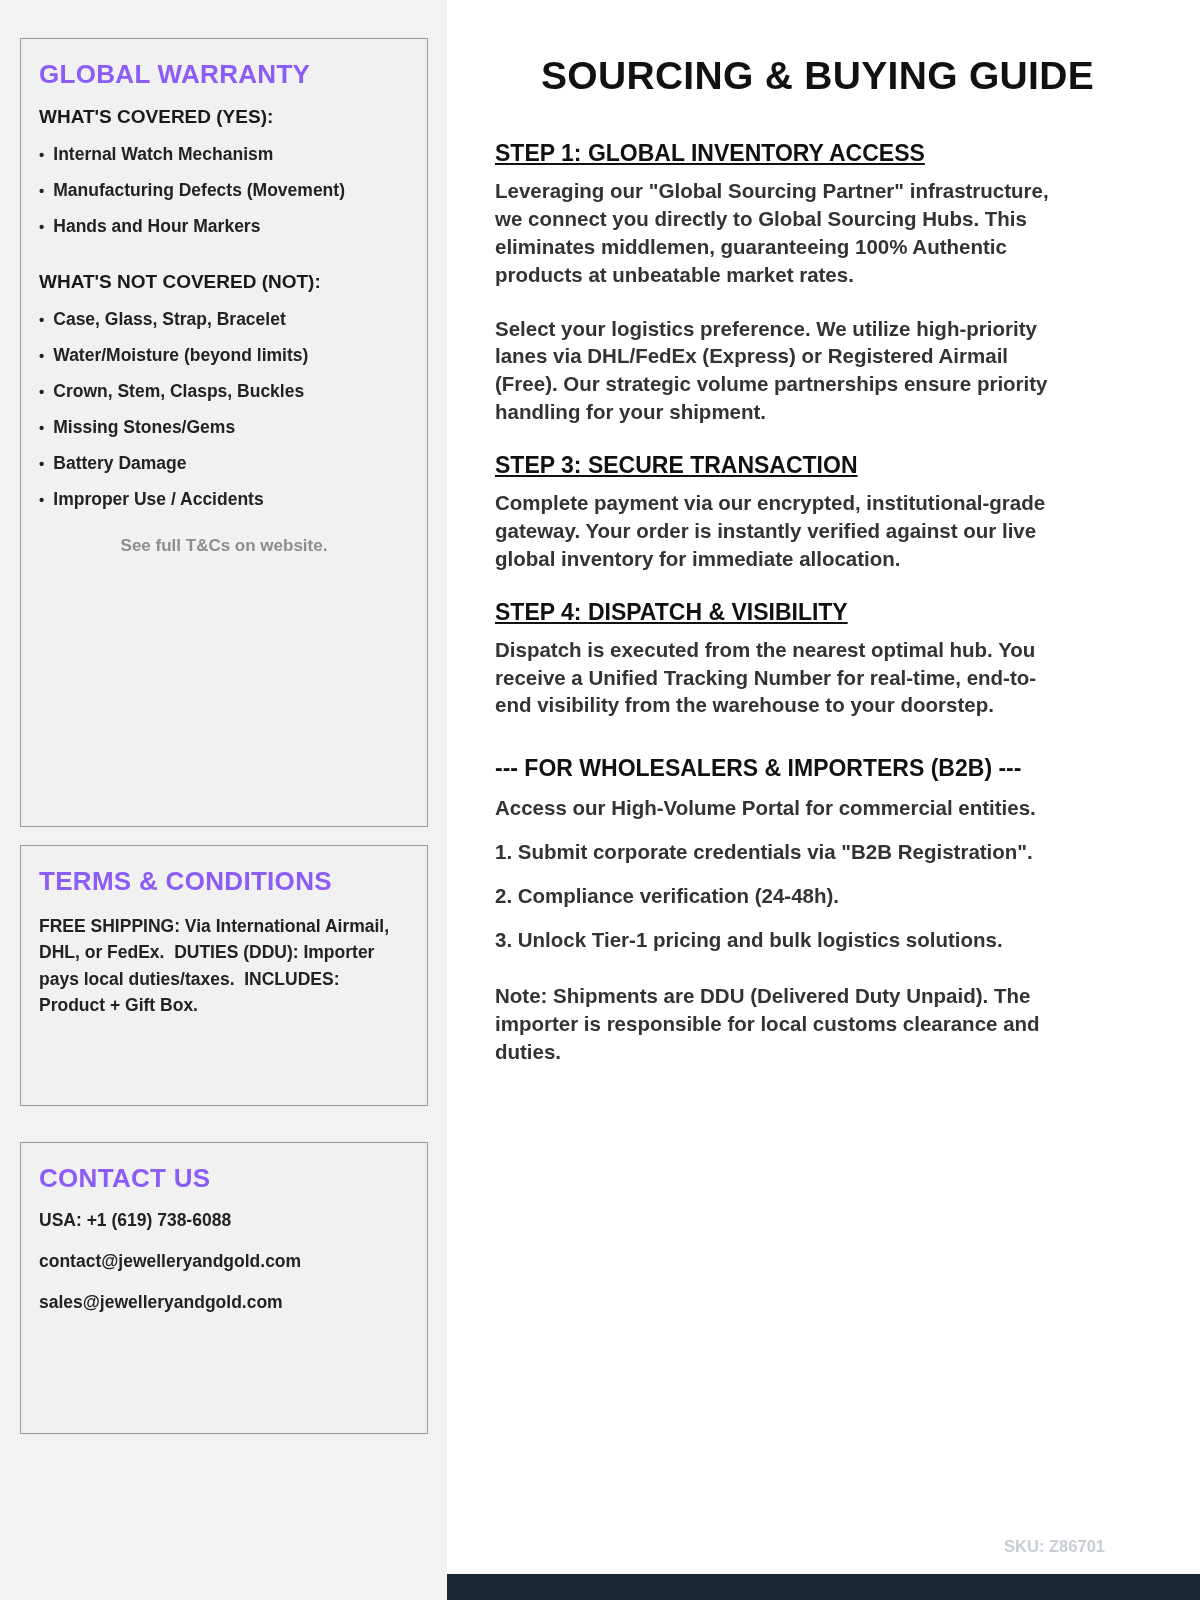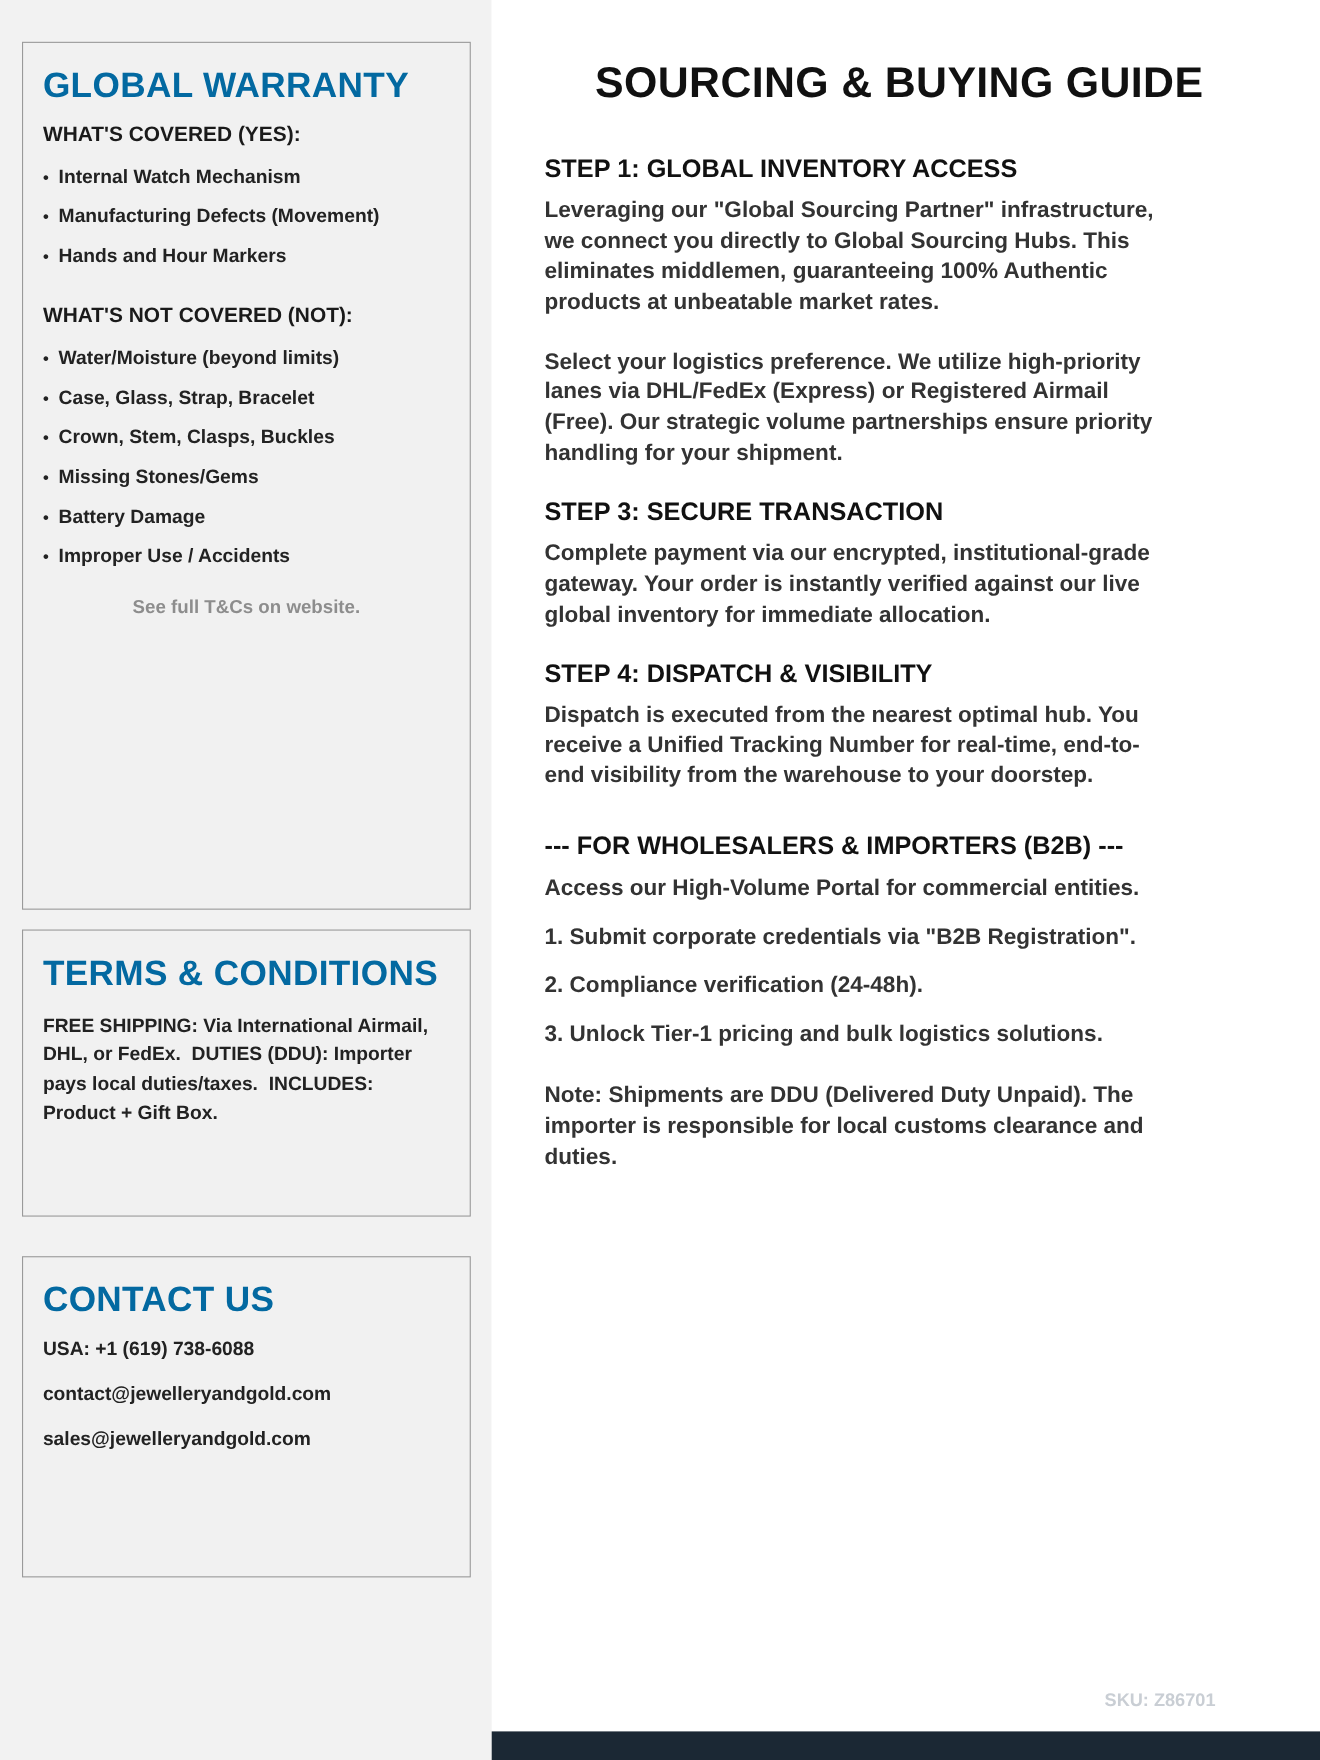--- a/index.html
+++ b/index.html
@@ -25,22 +25,22 @@
     box-sizing: border-box;
     border: 1px solid #9a9a9a;
     background: #f1f1f1;
     padding: 14px 18px;
   }
   .box-warranty { height: 789px; margin-bottom: 18px; }
   .box-terms    { height: 261px; margin-bottom: 16px; }
   .box-contact  { height: 292px; margin-top: 36px; }
 
   .box-title {
-    font-size: 32px; font-weight: 800;
-    margin: 6px 0 16px; color: #0369a1;
+    font-size: 26px; font-weight: 800;
+    margin: 6px 0 16px; color: #8b5cf6;
     letter-spacing: 0.3px;
   }
   .sub-title {
     font-size: 19px; font-weight: 700;
     margin: 8px 0 16px; color: #1a1a1a;
   }
   .sub-title.spaced { margin-top: 34px; }
   .bullet-list { list-style: none; margin: 0; padding: 0; }
   .bullet-list li {
     font-size: 17.5px; font-weight: 700;
@@ -73,21 +73,21 @@
   }
   .guide-title {
     font-size: 39px; font-weight: 800;
     text-align: center;
     margin: 0 0 42px; color: #111;
     letter-spacing: 0.3px;
   }
   .step { margin-bottom: 26px; }
   .step-heading {
     font-size: 23px; font-weight: 800;
-    margin: 0 0 10px; color: #111;
+    margin: 0 0 10px; color: #111; text-decoration: underline;
   }
   .body-text {
     font-size: 20.5px; font-weight: 700;
     line-height: 1.36; color: #333;
     margin: 0; max-width: 555px;
   }
   .b2b { margin-top: 36px; }
   .b2b-heading {
     font-size: 23px; font-weight: 800;
     margin: 0 0 12px; color: #111;
@@ -115,22 +115,22 @@
     <section class="box box-warranty">
       <h2 class="box-title">GLOBAL WARRANTY</h2>
       <h3 class="sub-title">WHAT'S COVERED (YES):</h3>
       <ul class="bullet-list">
           <li>Internal Watch Mechanism</li>
           <li>Manufacturing Defects (Movement)</li>
           <li>Hands and Hour Markers</li>
         </ul>
       <h3 class="sub-title spaced">WHAT'S NOT COVERED (NOT):</h3>
       <ul class="bullet-list">
+          <li>Case, Glass, Strap, Bracelet</li>
           <li>Water/Moisture (beyond limits)</li>
-          <li>Case, Glass, Strap, Bracelet</li>
           <li>Crown, Stem, Clasps, Buckles</li>
           <li>Missing Stones/Gems</li>
           <li>Battery Damage</li>
           <li>Improper Use / Accidents</li>
         </ul>
       <p class="footnote">See full T&amp;Cs on website.</p>
     </section>
 
     <section class="box box-terms">
       <h2 class="box-title">TERMS &amp; CONDITIONS</h2>

